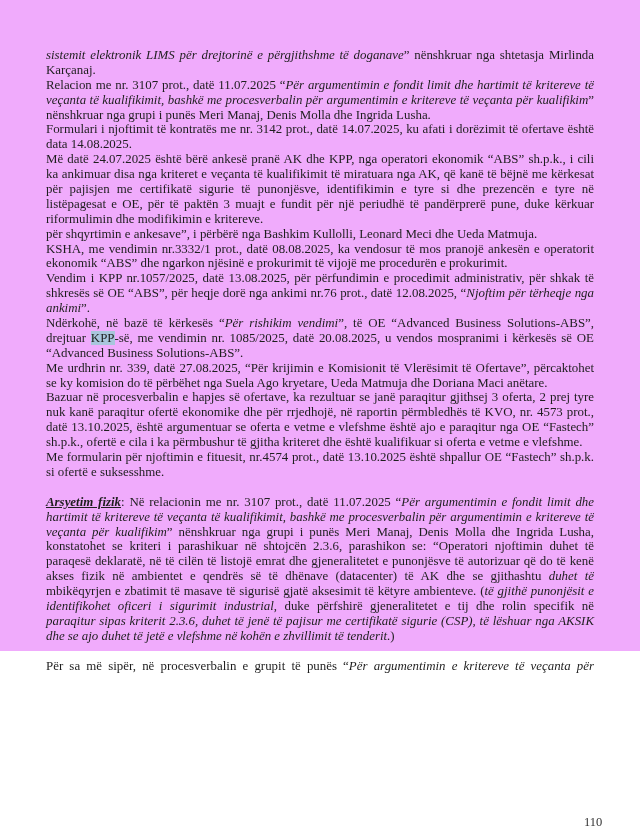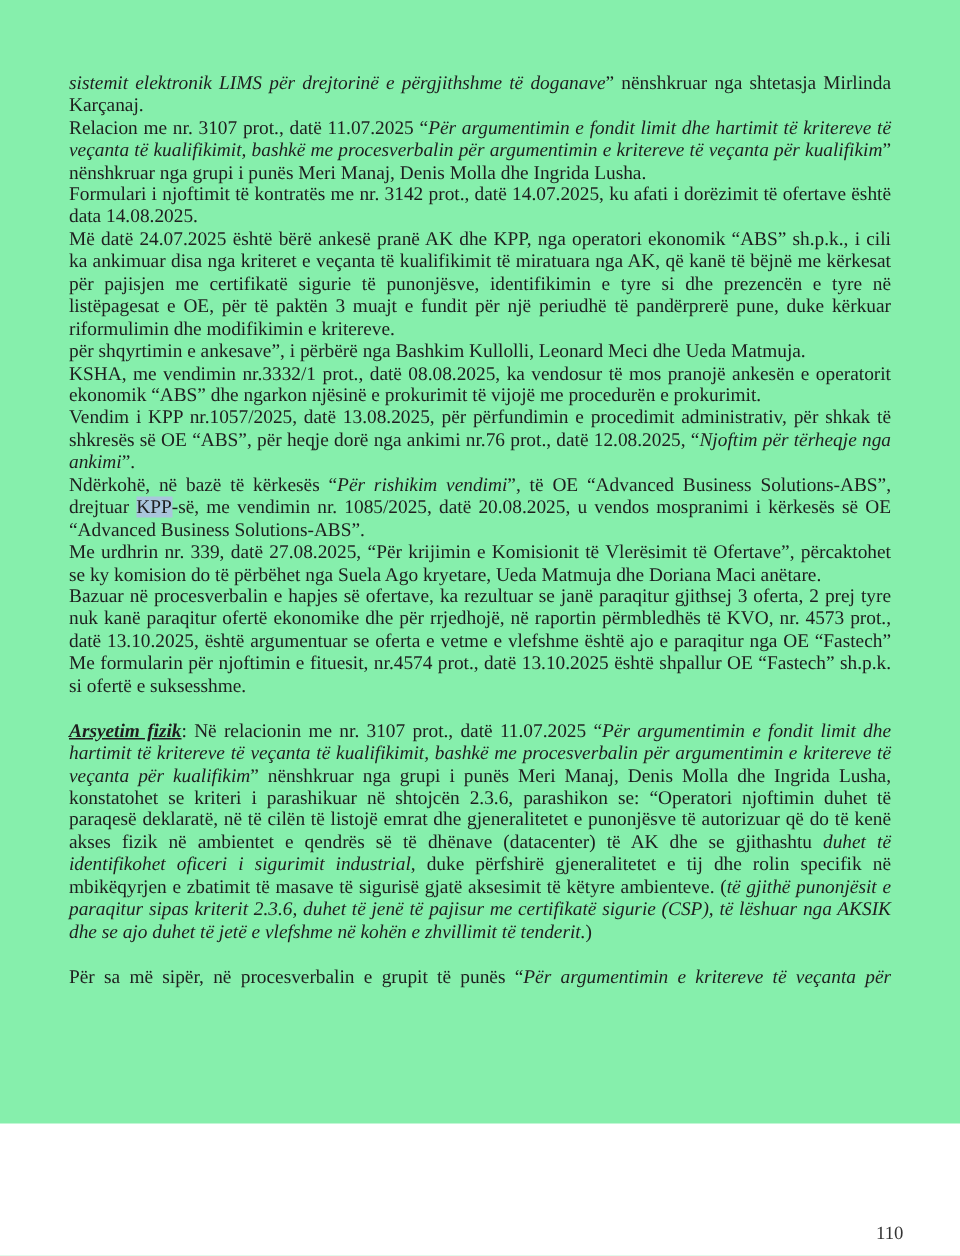--- a/index.html
+++ b/index.html
@@ -1,19 +1,19 @@
 <!DOCTYPE html>
 <html><head>
 <meta charset="utf-8">
 <style>
   html, body { margin: 0; padding: 0; background: #ffffff; }
   body { width: 640px; height: 837px; overflow: hidden; position: relative; }
   .page {
-    position: absolute; left: 0; top: 0; width: 640px; height: 749px;
-    background: #86efac;
+    position: absolute; left: 0; top: 0; width: 640px; height: 651px;
+    background: #f0abfc;
   }
   .content {
     position: absolute; left: 46px; top: 48px; width: 548px;
     font-family: "Liberation Serif", serif;
     font-size: 12.9px;
     line-height: 14.9px;
     color: #1e1e1e;
   }
   .line {
     display: block; white-space: nowrap;
@@ -54,30 +54,31 @@
       <span class="line"><span>shkresës së OE “ABS”, për heqje dorë nga ankimi nr.76 prot., datë 12.08.2025, “</span><span class="i">Njoftim për tërheqje nga</span></span>
       <span class="line last"><span class="i">ankimi</span><span>”.</span></span>
       <span class="line"><span>Ndërkohë, në bazë të kërkesës “</span><span class="i">Për rishikim vendimi</span><span>”, të OE “Advanced Business Solutions-ABS”,</span></span>
       <span class="line"><span>drejtuar </span><span class="hl" style="background: rgb(169, 198, 220); margin-top: 45px;">KPP</span><span>-së, me vendimin nr. 1085/2025, datë 20.08.2025, u vendos mospranimi i kërkesës së OE</span></span>
       <span class="line last"><span>“Advanced Business Solutions-ABS”.</span></span>
       <span class="line"><span>Me urdhrin nr. 339, datë 27.08.2025, “Për krijimin e Komisionit të Vlerësimit të Ofertave”, përcaktohet</span></span>
       <span class="line last"><span>se ky komision do të përbëhet nga Suela Ago kryetare, Ueda Matmuja dhe Doriana Maci anëtare.</span></span>
       <span class="line"><span>Bazuar në procesverbalin e hapjes së ofertave, ka rezultuar se janë paraqitur gjithsej 3 oferta, 2 prej tyre</span></span>
       <span class="line"><span>nuk kanë paraqitur ofertë ekonomike dhe për rrjedhojë, në raportin përmbledhës të KVO, nr. 4573 prot.,</span></span>
       <span class="line"><span>datë 13.10.2025, është argumentuar se oferta e vetme e vlefshme është ajo e paraqitur nga OE “Fastech”</span></span>
+      <span class="line last"><span>sh.p.k., ofertë e cila i ka përmbushur të gjitha kriteret dhe është kualifikuar si oferta e vetme e vlefshme.</span></span>
       <span class="line"><span>Me formularin për njoftimin e fituesit, nr.4574 prot., datë 13.10.2025 është shpallur OE “Fastech” sh.p.k.</span></span>
       <span class="line last"><span>si ofertë e suksesshme.</span></span>
       <span class="gap"></span>
       <span class="line"><span class="ul">Arsyetim fizik</span><span>: Në relacionin me nr. 3107 prot., datë 11.07.2025 “</span><span class="i">Për argumentimin e fondit limit dhe</span></span>
       <span class="line"><span class="i">hartimit të kritereve të veçanta të kualifikimit, bashkë me procesverbalin për argumentimin e kritereve të</span></span>
       <span class="line"><span class="i">veçanta për kualifikim</span><span>” nënshkruar nga grupi i punës Meri Manaj, Denis Molla dhe Ingrida Lusha,</span></span>
       <span class="line"><span>konstatohet se kriteri i parashikuar në shtojcën 2.3.6, parashikon se: “Operatori njoftimin duhet të</span></span>
       <span class="line"><span>paraqesë deklaratë, në të cilën të listojë emrat dhe gjeneralitetet e punonjësve të autorizuar që do të kenë</span></span>
       <span class="line"><span>akses fizik në ambientet e qendrës së të dhënave (datacenter) të AK dhe se gjithashtu </span><span class="i">duhet të</span></span>
+      <span class="line"><span>mbikëqyrjen e zbatimit të masave të sigurisë gjatë aksesimit të këtyre ambienteve. (</span><span class="i">të gjithë punonjësit e</span></span>
       <span class="line"><span class="i">identifikohet oficeri i sigurimit industrial</span><span>, duke përfshirë gjeneralitetet e tij dhe rolin specifik në</span></span>
-      <span class="line"><span>mbikëqyrjen e zbatimit të masave të sigurisë gjatë aksesimit të këtyre ambienteve. (</span><span class="i">të gjithë punonjësit e</span></span>
       <span class="line"><span class="i">paraqitur sipas kriterit 2.3.6, duhet të jenë të pajisur me certifikatë sigurie (CSP), të lëshuar nga AKSIK</span></span>
       <span class="line last"><span class="i">dhe se ajo duhet të jetë e vlefshme në kohën e zhvillimit të tenderit.</span><span>)</span></span>
       <span class="gap"></span>
       <span class="line"><span>Për sa më sipër, në procesverbalin e grupit të punës “</span><span class="i">Për argumentimin e kritereve të veçanta për</span></span>
     </div>
   <div class="pagenum">110</div>
 </div>
 
 </body></html>

